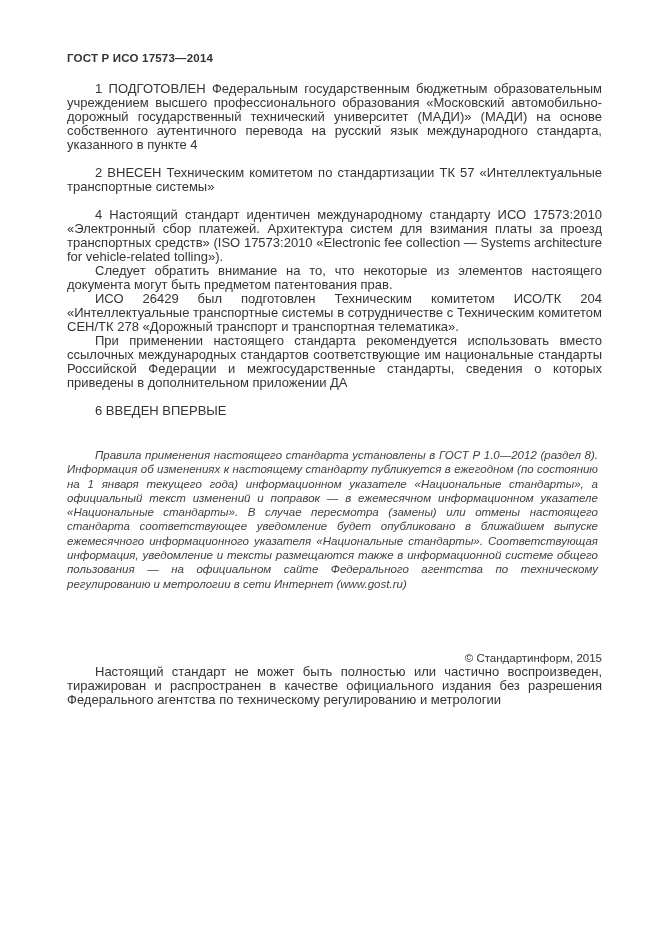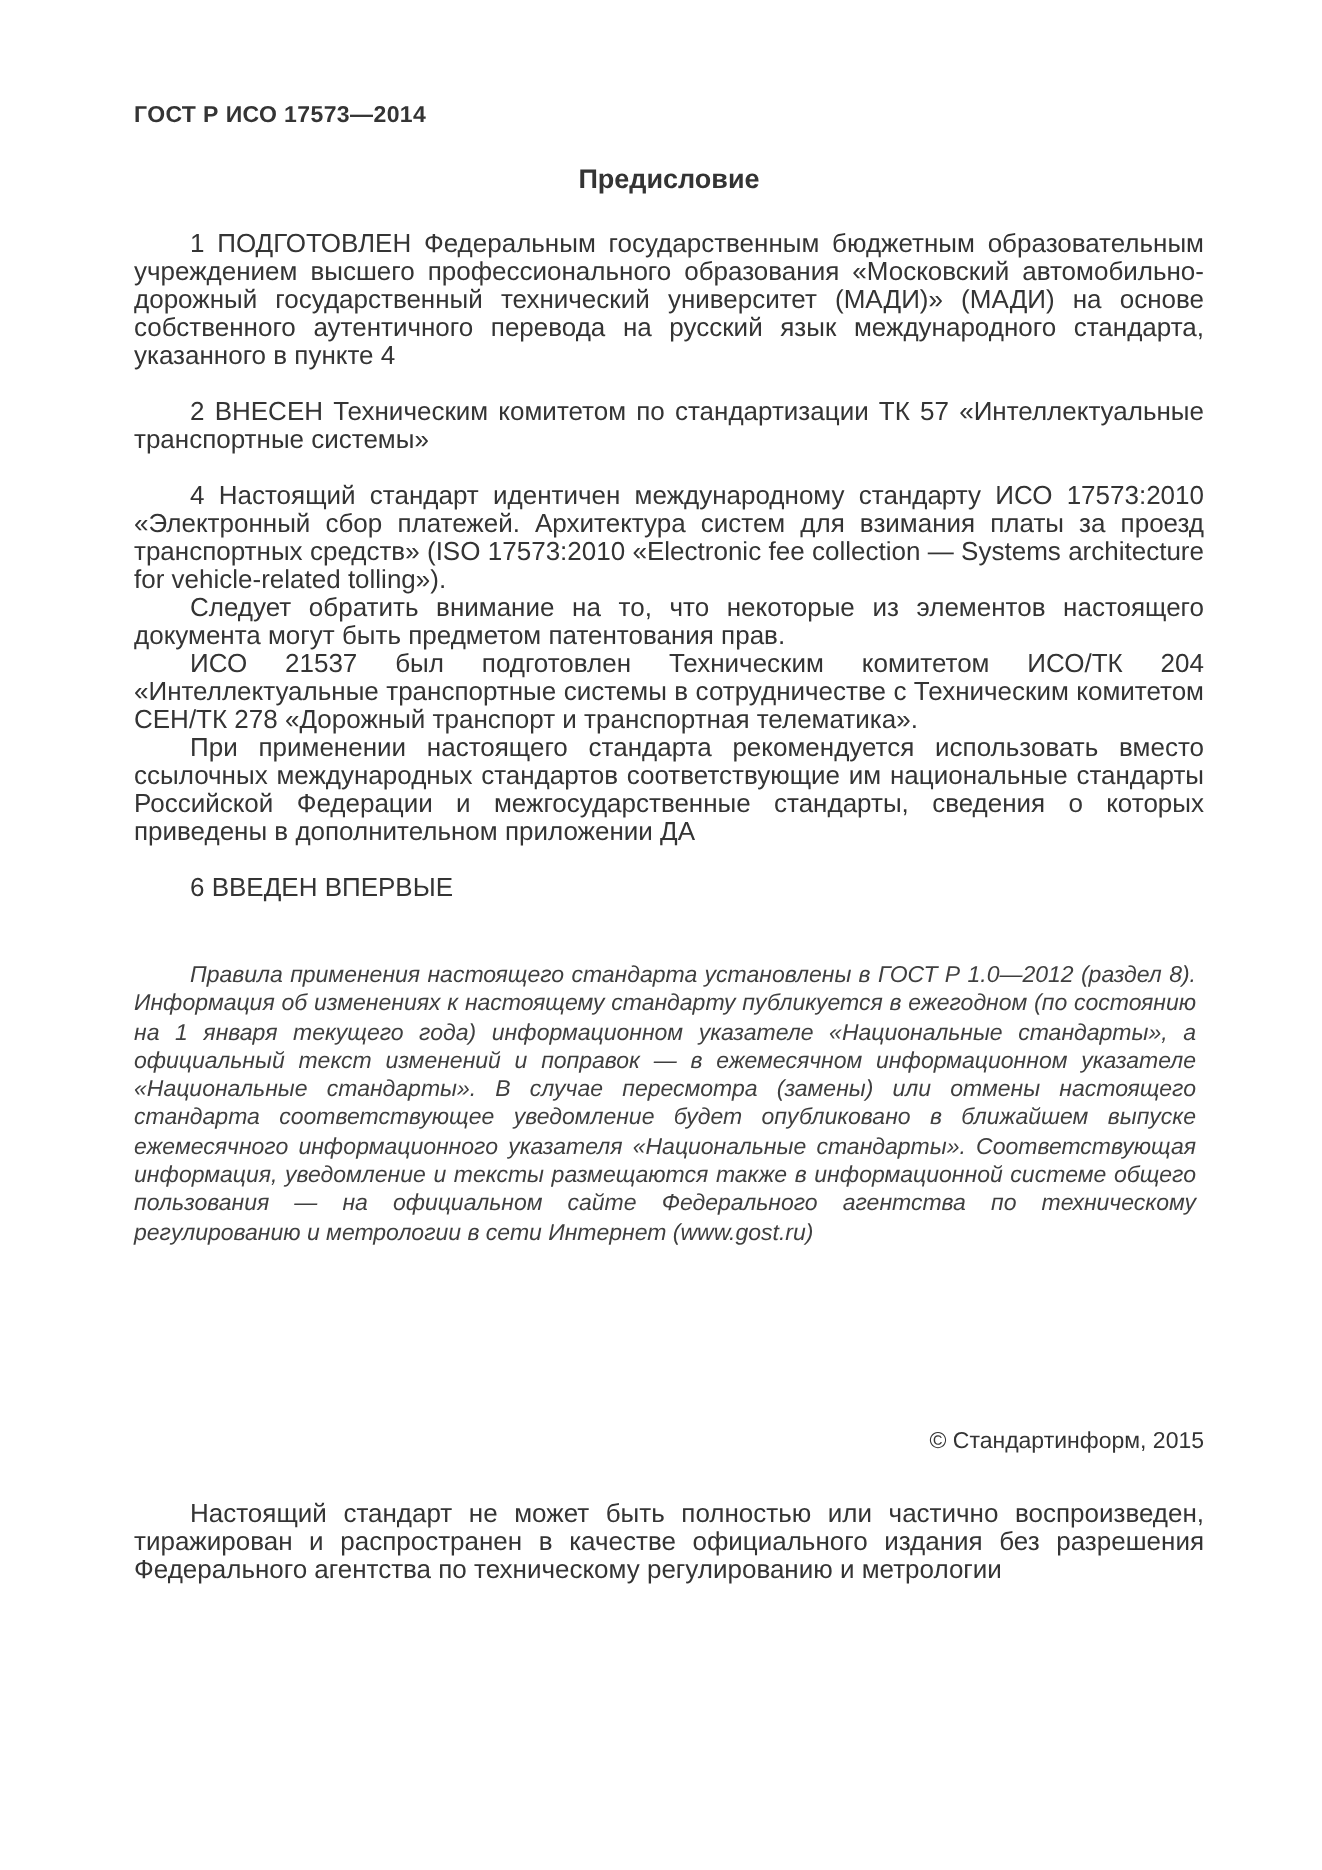--- a/index.html
+++ b/index.html
@@ -46,52 +46,50 @@
     line-height: 14.3px;
     text-align: justify;
     text-indent: 28px;
     margin: 30px 4px 0 0;
     color: #3f3f3f;
   }
   .copyright {
     font-size: 11.5px;
     line-height: 14px;
     text-align: right;
-    margin-top: 90px;
+    margin-top: 60px;
   }
   .restriction {
-    margin-top: 22px;
   }
   .page-number {
     font-size: 11.5px;
     line-height: 14px;
     margin-top: 5px;
     color: #4a4a4a;
     text-align: left;
   }
 </style>
 </head>
 <body>
 
 <div class="page">
 
   <div class="doc-code">ГОСТ Р ИСО 17573—2014</div>
 
-  <div class="title">Предисловие</div>
 
   <p class="para item first-item">1 ПОДГОТОВЛЕН Федеральным государственным бюджетным образовательным учреждением высшего профессионального образования «Московский автомобильно-дорожный государственный технический университет (МАДИ)» (МАДИ) на основе собственного аутентичного перевода на русский язык международного стандарта, указанного в пункте 4</p>
 
   <p class="para item">2 ВНЕСЕН Техническим комитетом по стандартизации ТК 57 «Интеллектуальные транспортные системы»</p>
 
 
   <p class="para item">4 Настоящий стандарт идентичен международному стандарту ИСО 17573:2010 «Электронный сбор платежей. Архитектура систем для взимания платы за проезд транспортных средств» (ISO 17573:2010 «Electronic fee collection — Systems architecture for vehicle-related tolling»).</p>
 
   <p class="para">Следует обратить внимание на то, что некоторые из элементов настоящего документа могут быть предметом патентования прав.</p>
 
-  <p class="para">ИСО 21537 был подготовлен Техническим комитетом ИСО/ТК 204 «Интеллектуальные транспортные системы в сотрудничестве с Техническим комитетом СЕН/ТК 278 «Дорожный транспорт и транспортная телематика».</p>
+  <p class="para">ИСО 26429 был подготовлен Техническим комитетом ИСО/ТК 204 «Интеллектуальные транспортные системы в сотрудничестве с Техническим комитетом СЕН/ТК 278 «Дорожный транспорт и транспортная телематика».</p>
 
   <p class="para">При применении настоящего стандарта рекомендуется использовать вместо ссылочных международных стандартов соответствующие им национальные стандарты Российской Федерации и межгосударственные стандарты, сведения о которых приведены в дополнительном приложении ДА</p>
 
   <p class="para item">6 ВВЕДЕН ВПЕРВЫЕ</p>
 
   <p class="legal-note">Правила применения настоящего стандарта установлены в ГОСТ Р 1.0—2012 (раздел 8). Информация об изменениях к настоящему стандарту публикуется в ежегодном (по состоянию на 1 января текущего года) информационном указателе «Национальные стандарты», а официальный текст изменений и поправок — в ежемесячном информационном указателе «Национальные стандарты». В случае пересмотра (замены) или отмены настоящего стандарта соответствующее уведомление будет опубликовано в ближайшем выпуске ежемесячного информационного указателя «Национальные стандарты». Соответствующая информация, уведомление и тексты размещаются также в информационной системе общего пользования — на официальном сайте Федерального агентства по техническому регулированию и метрологии в сети Интернет (www.gost.ru)</p>
 
   <div class="copyright">© Стандартинформ, 2015</div>
 
   <p class="para restriction">Настоящий стандарт не может быть полностью или частично воспроизведен, тиражирован и распространен в качестве официального издания без разрешения Федерального агентства по техническому регулированию и метрологии</p>

